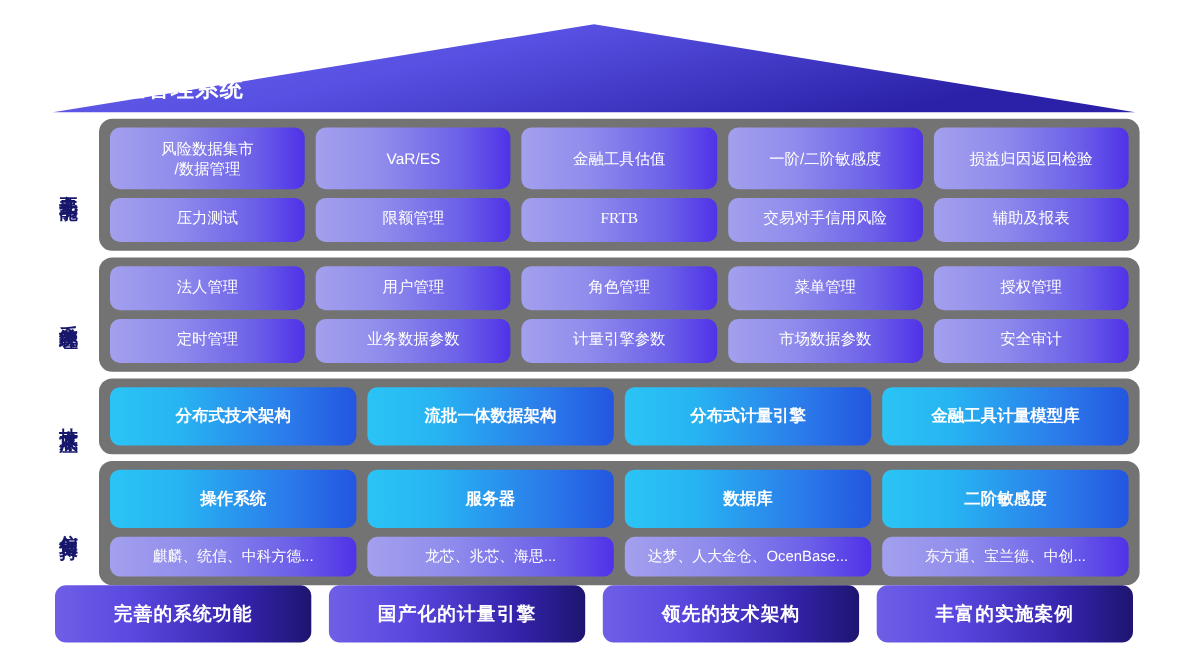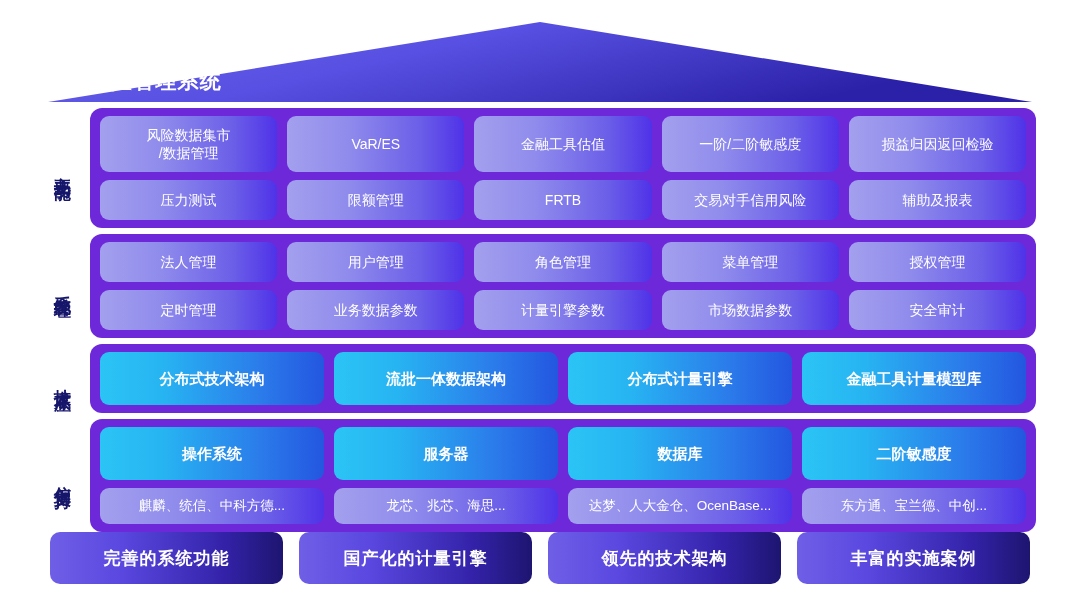--- a/index.html
+++ b/index.html
@@ -72,21 +72,21 @@
     letter-spacing: 2px;
     writing-mode: vertical-rl;
     text-orientation: upright;
     line-height: 1.05;
     padding-left: 34px;
   }
 
   .panel {
     flex: 1;
     margin-right: 44px;
-    background: #6d28d9;
+    background: #737373;
     border-radius: 12px;
     padding: 8px 10px;
     box-sizing: border-box;
   }
 
   .grid-row {
     display: flex;
     gap: 10px;
   }
   .grid-row + .grid-row { margin-top: 8px; }
@@ -103,21 +103,21 @@
     padding: 2px 4px;
   }
 
   
   .tile-purple {
     background: linear-gradient(90deg, #a3a0ee 0%, #8f8bec 35%, #6b5fe8 75%, #4f32e8 100%);
     font-size: 14px;
     line-height: 18px;
   }
   .tile-purple.two-line { height: 56px; }
-  .tile-purple.one-line { height: 40px; }
+  .tile-purple.one-line { height: 40px; font-family: Liberation Serif, serif; }
   .tile-purple.small { height: 36px; font-size: 13.5px; }
 
   
   .tile-cyan {
     background: linear-gradient(90deg, #2bc4f5 0%, #27b4f2 28%, #2b7bea 72%, #2356e0 100%);
     font-weight: bold;
     font-size: 15px;
     height: 53px;
     line-height: 18px;
   }

